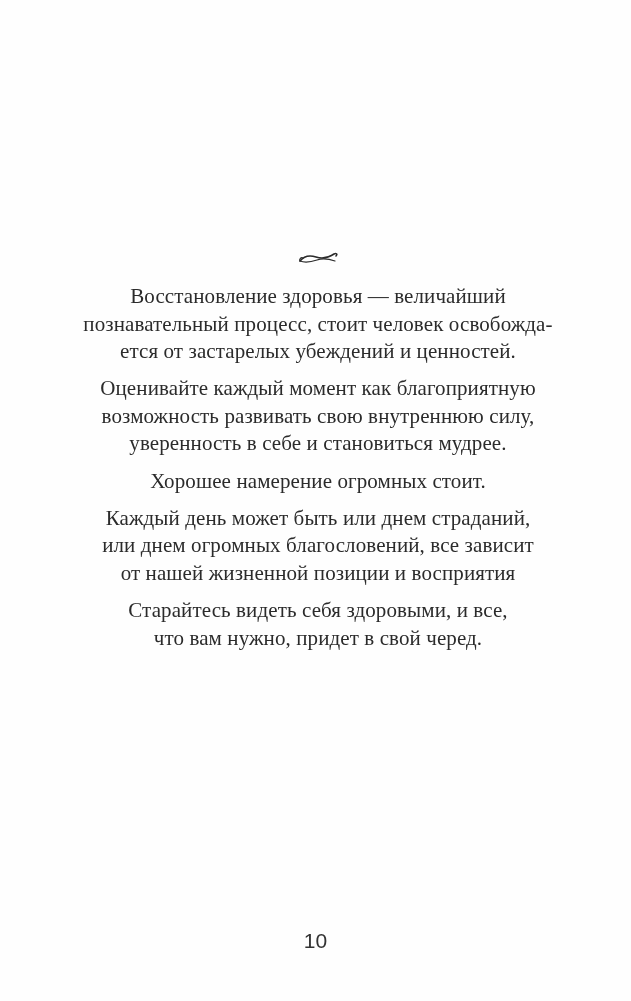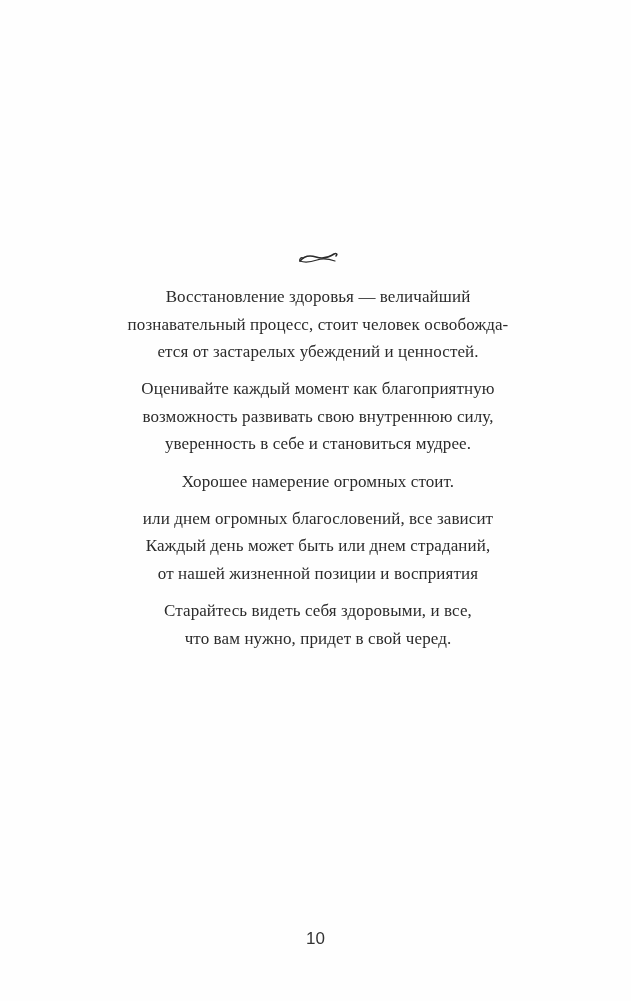--- a/index.html
+++ b/index.html
@@ -29,40 +29,40 @@
       width: 44px;
       height: 18px;
     }
     .body-text {
       position: absolute;
       left: 60px;
       width: 516px;
       top: 283px;
       text-align: center;
       font-family: "Liberation Serif", "DejaVu Serif", serif;
-      font-size: 17px;
+      font-size: 21px;
       line-height: 27.6px;
       letter-spacing: 0.1px;
       color: #2b2b2b;
     }
     .para {
       margin: 0 0 9.5px 0;
     }
     .line {
       display: block;
       white-space: nowrap;
     }
     .page-number {
       position: absolute;
       left: 0;
       width: 631px;
       top: 929px;
       text-align: center;
       font-family: "Liberation Sans", "DejaVu Sans", sans-serif;
-      font-size: 17px;
+      font-size: 21px;
       color: #333333;
     }
   </style>
 </head>
 <body>
 
 <div class="page">
 
   <svg class="ornament" viewBox="0 0 44 18" xmlns="http://www.w3.org/2000/svg">
     <path d="M4 12 C 8 7, 14 6, 20 8 C 26 10, 32 9, 38 5 C 40 4, 42 5, 40 7" fill="none" stroke="#2b2b2b" stroke-width="1.6" stroke-linecap="round"></path>
@@ -83,22 +83,22 @@
       <span class="line">Оценивайте каждый момент как благоприятную</span>
       <span class="line">возможность развивать свою внутреннюю силу,</span>
       <span class="line">уверенность в себе и становиться мудрее.</span>
     </p>
 
     <p class="para">
       <span class="line">Хорошее намерение огромных стоит.</span>
     </p>
 
     <p class="para">
+      <span class="line">Каждый день может быть или днем страданий,</span>
       <span class="line">или днем огромных благословений, все зависит</span>
-      <span class="line">Каждый день может быть или днем страданий,</span>
       <span class="line">от нашей жизненной позиции и восприятия</span>
     </p>
 
     <p class="para">
       <span class="line">Старайтесь видеть себя здоровыми, и все,</span>
       <span class="line">что вам нужно, придет в свой черед.</span>
     </p>
 
   </div>
 

